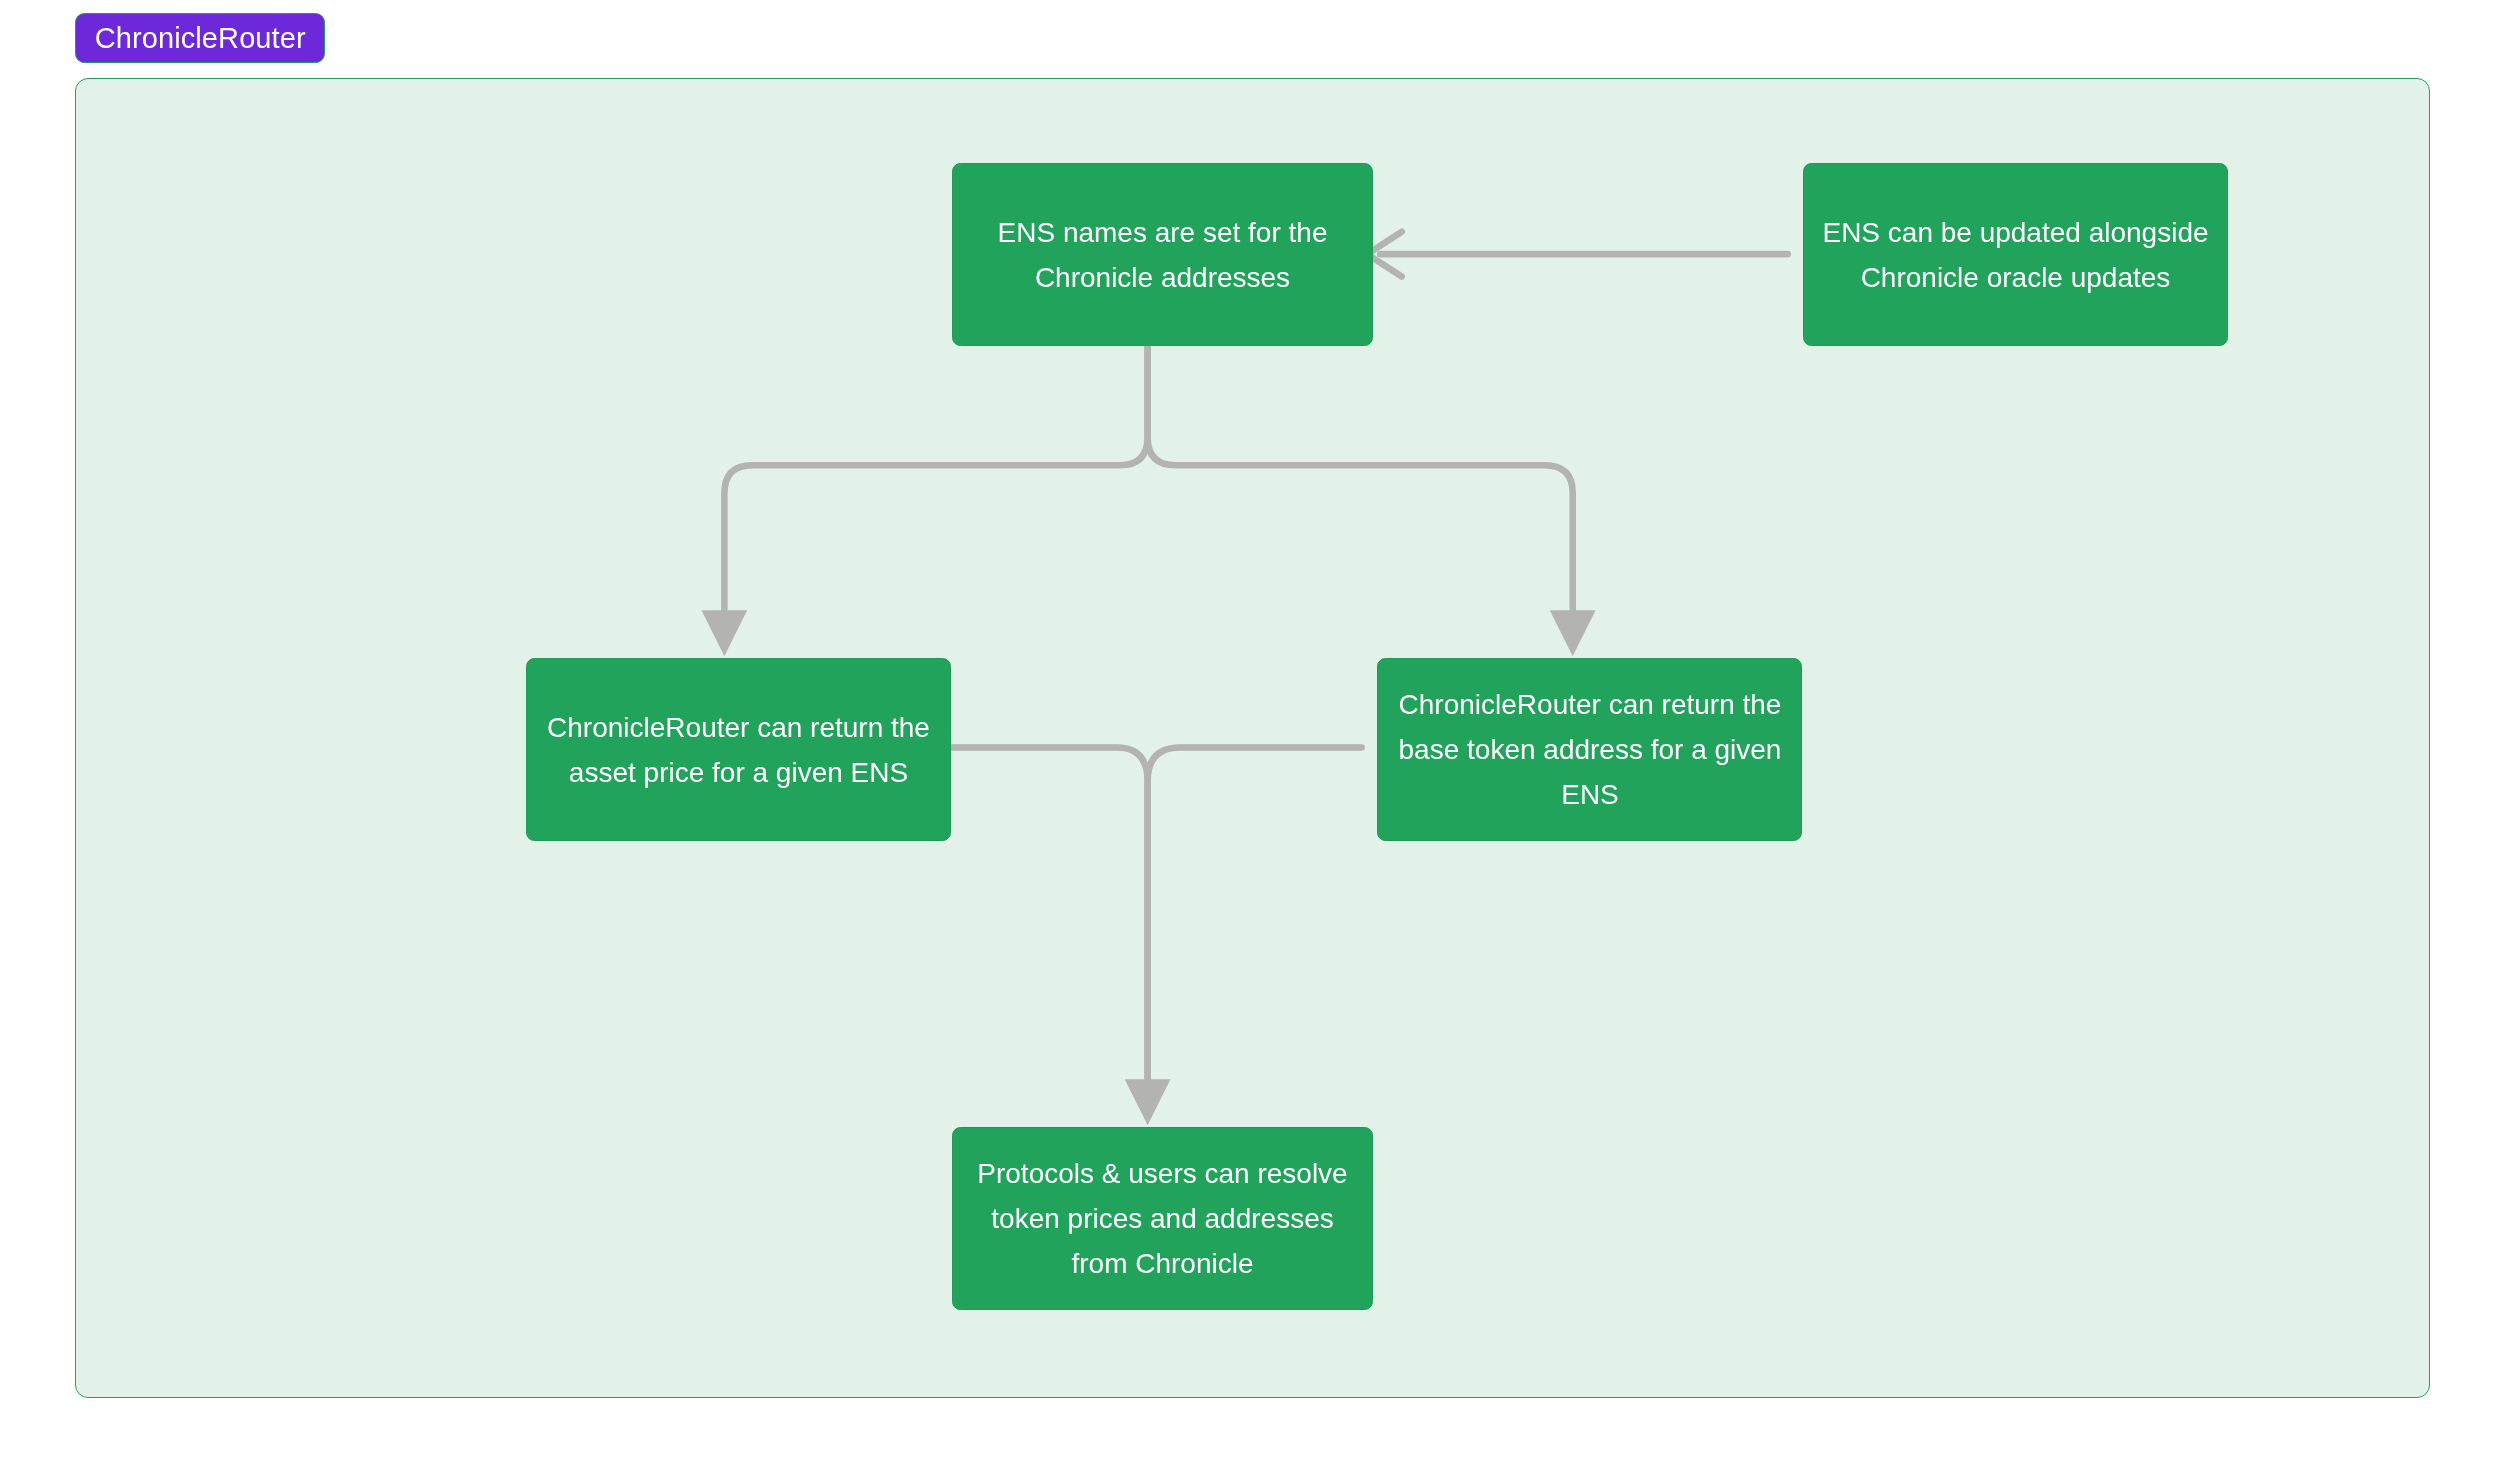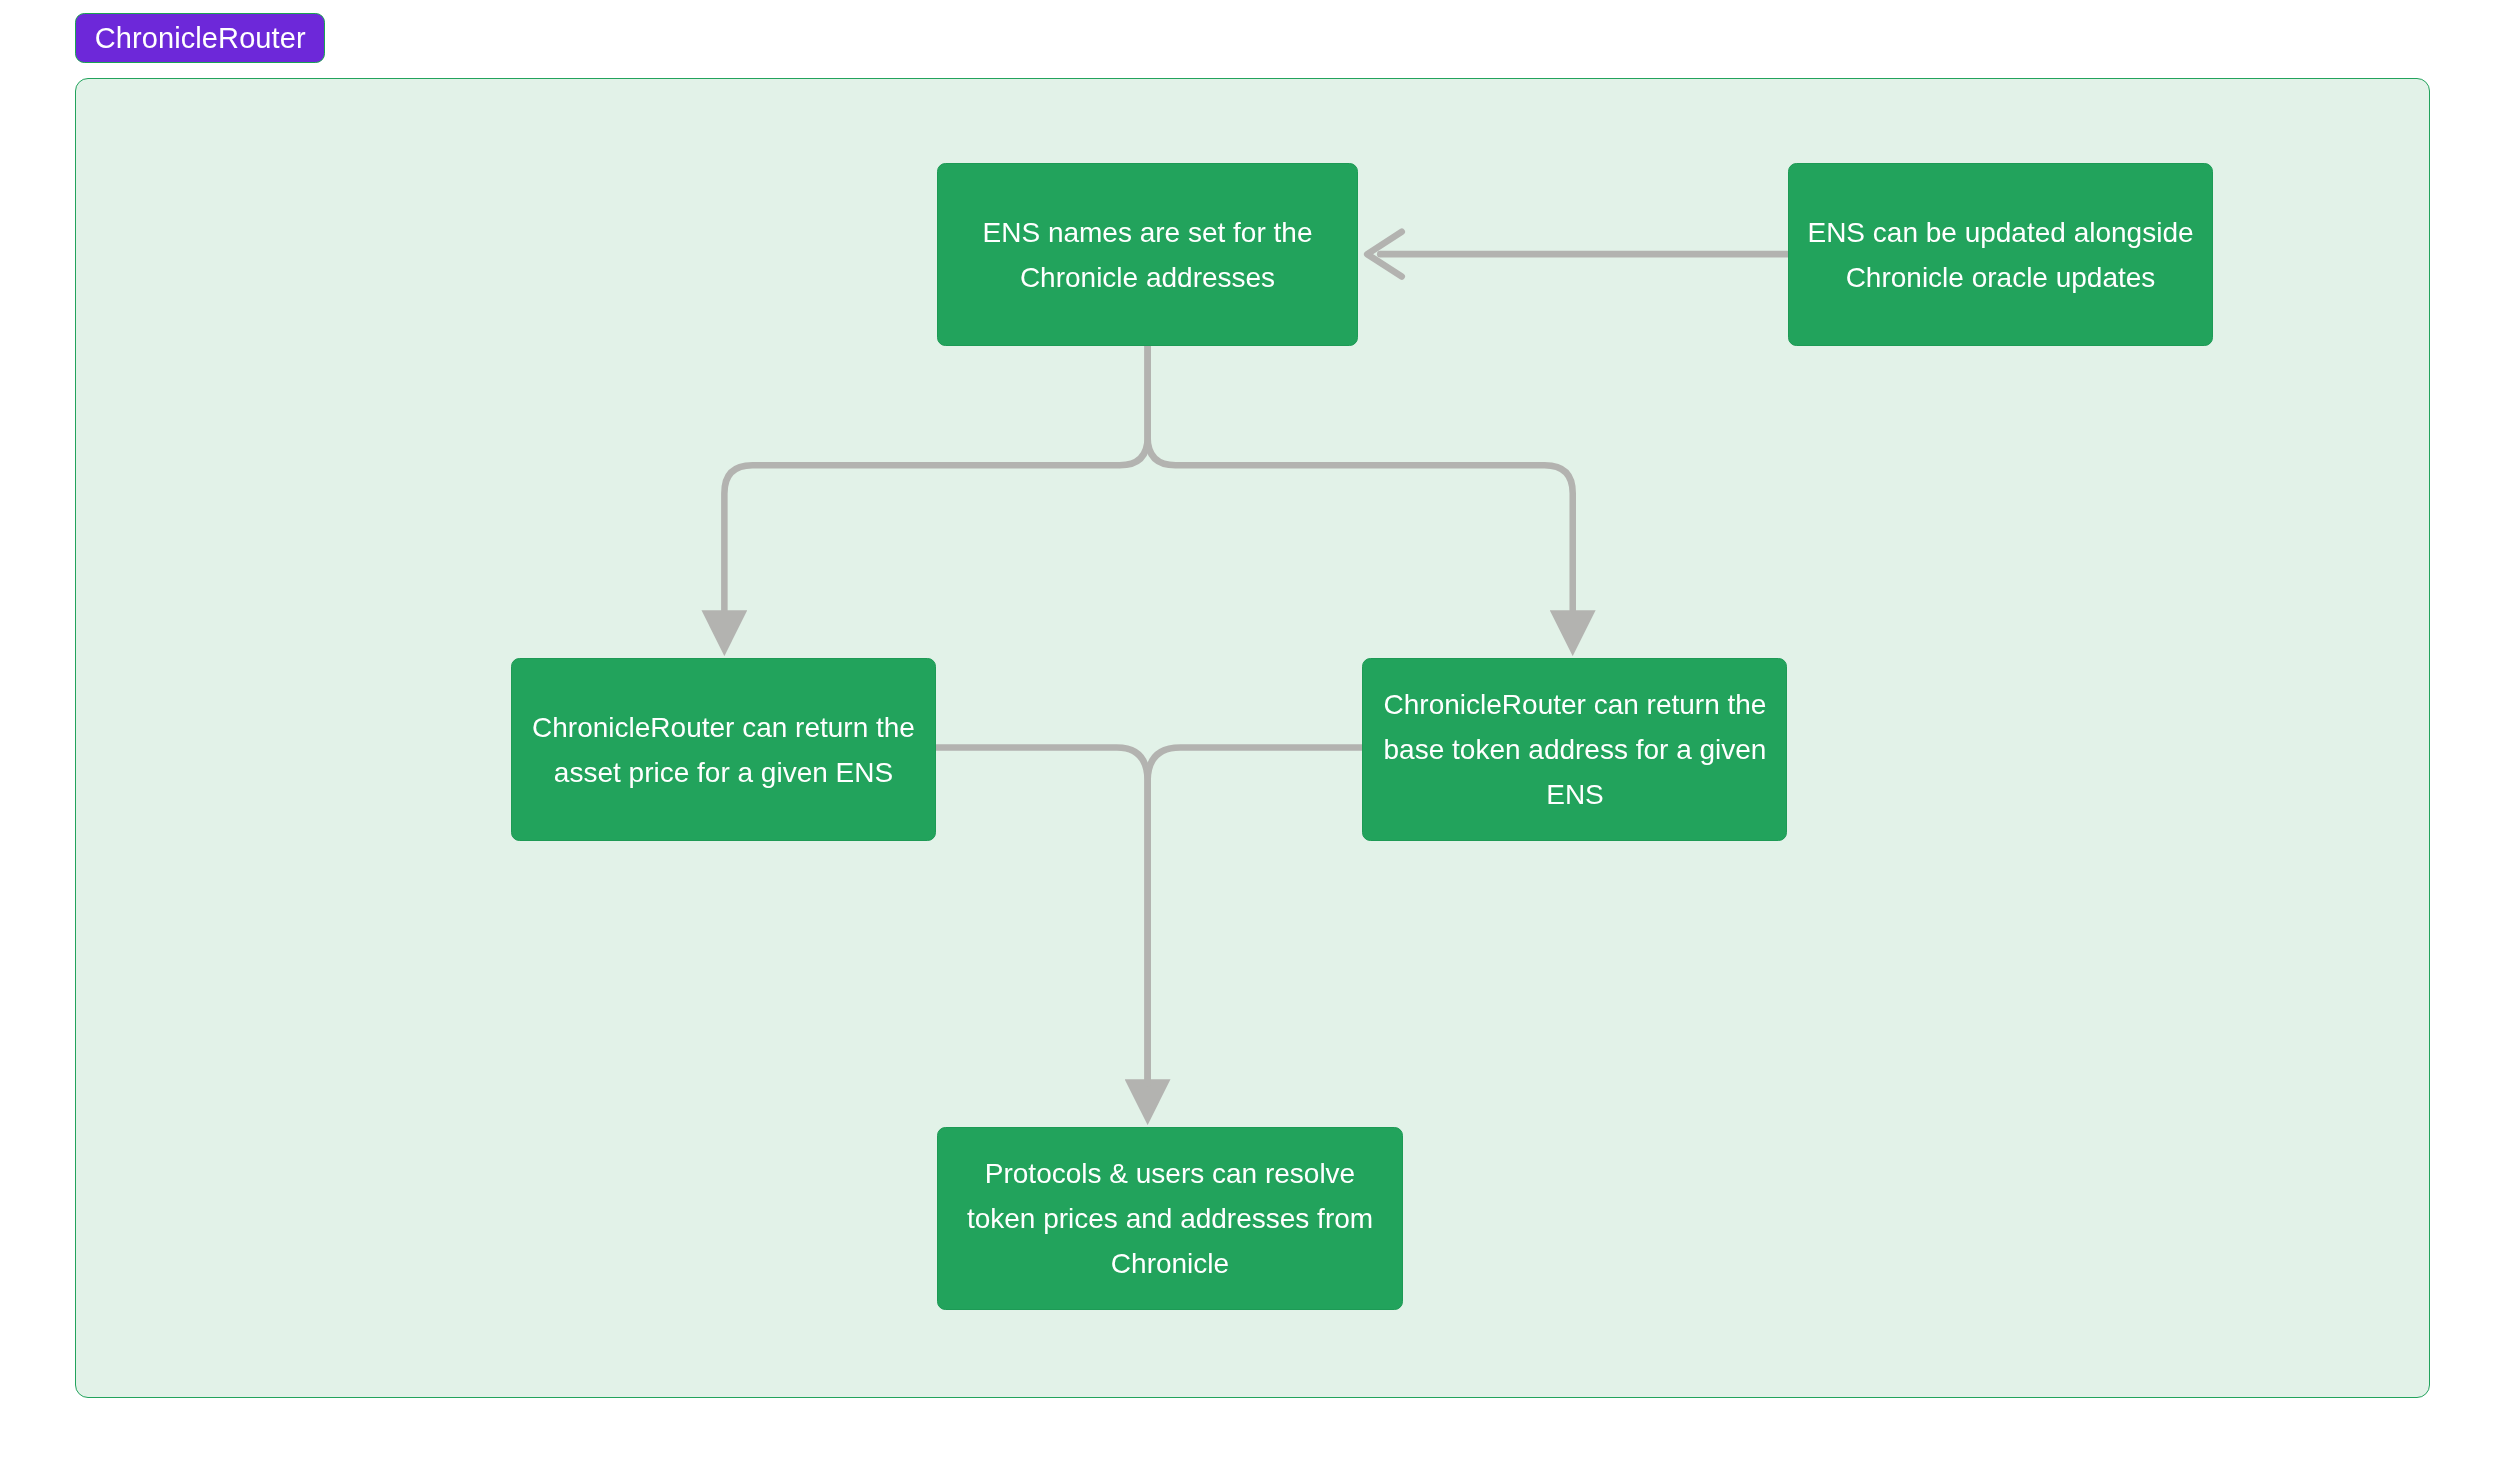--- a/index.html
+++ b/index.html
@@ -74,31 +74,32 @@
     border: 0.9px solid #1d9a55;
     border-radius: 8.4px;
     color: #ffffff;
     font-size: 28px;
     line-height: 45px;
     text-align: center;
     display: flex;
     align-items: center;
     justify-content: center;
     padding: 0 15px;
+    margin-left: 15px;
   }
   .node-label {
     display: block;
     width: 100%;
   }
 
   #node-ens-names      { left: 937px; top: 163px;  width: 421px;  height: 183px; }
   #node-ens-updated    { left: 1788px; top: 163px;  width: 425px;  height: 183px; }
   #node-router-price   { left: 511px;  top: 658px;  width: 425px;  height: 183px; }
   #node-router-address { left: 1362px; top: 658px;  width: 425px;  height: 183px; padding-left: 16px; }
-  #node-protocols      { left: 937px; top: 1127px; width: 466px;  height: 183px; }
+  #node-protocols      { left: 937px; top: 1127px; width: 421px;  height: 183px; }
 </style>
 </head>
 <body>
 
 <div id="diagram-root">
 
   <div class="subgraph-title">
     <span>ChronicleRouter</span>
   </div>
 

